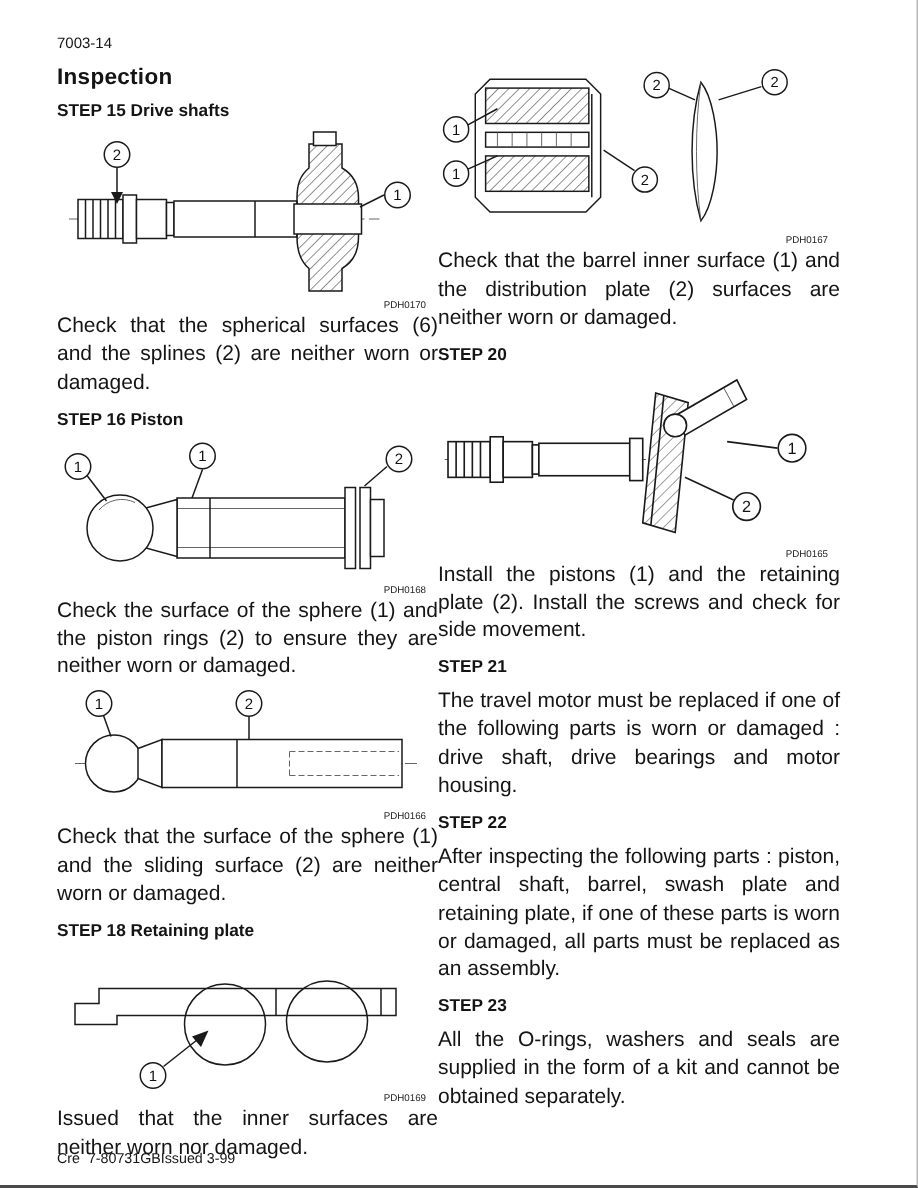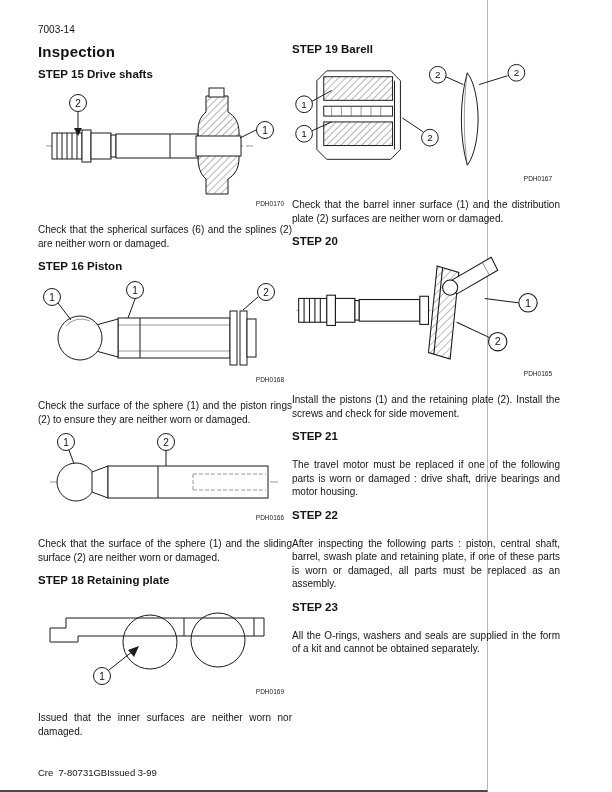--- a/index.html
+++ b/index.html
@@ -2,34 +2,34 @@
 <html><head>
 <meta charset="utf-8">
 <style>
   * { box-sizing: border-box; }
   html, body { margin: 0; padding: 0; }
   body {
     width: 612px; height: 792px; background: #ffffff;
     font-family: "Liberation Sans", sans-serif; color: #141414;
   }
   .page {
-    position: relative; width: 488px; height: 792px;
+    position: relative; width: 612px; height: 792px;
     padding: 24px 32px 20px 38px;
     border-right: 1px solid #b8b8b8;
     border-bottom: 2px solid #4a4a4a;
     background: #fff;
   }
   .page-number { font-size: 10px; margin: 0 0 4px 0; }
   .columns { display: flex; margin-top: 8px; }
   .col-left { width: 254px; flex: 0 0 254px; }
   .col-right { width: 268px; flex: 0 0 268px; }
   .section-title { font-size: 15px; font-weight: bold; margin: 0 0 8px 0; letter-spacing: 0.2px; }
   h3.step { font-size: 11.5px; font-weight: bold; margin: 10px 0 6px 0; }
   h3.step.first { margin-top: 0; }
-  p.body { font-size: 10px; line-height: 1.35; text-align: justify; margin: 16px 0 4px 0; }
+  p.body { font-size: 14px; line-height: 1.35; text-align: justify; margin: 0 0 4px 0; }
   figure { margin: 0; padding: 0; }
   .fig-code { font-size: 6.5px; text-align: right; padding-right: 8px; margin-top: -2px; color: #222; }
   svg { display: block; }
   .lw { stroke: #1a1a1a; fill: #ffffff; stroke-width: 1; }
   .ln { stroke: #1a1a1a; fill: none; stroke-width: 1; }
   .thin { stroke-width: 0.6; stroke: #555; }
   .callout-text { font-size: 10px; fill: #111; font-family: "Liberation Sans", sans-serif; }
   .footer {
     position: absolute; bottom: 12px; left: 38px; right: 32px;
     display: flex; justify-content: flex-start; font-size: 9.5px;
@@ -170,21 +170,20 @@
           </g>
         </svg>
         <div class="fig-code">PDH0169</div>
       </figure>
       <p class="body">Issued that the inner surfaces are neither worn nor damaged.</p>
 
     </div>
 
     <div class="col-right">
 
-      <h3 class="step first">STEP 19 Barell</h3>
       <figure>
         <svg width="266" height="116" viewBox="0 0 270 118">
           <defs>
             <pattern id="p19" width="5" height="5" patternUnits="userSpaceOnUse" patternTransform="rotate(45)">
               <line x1="0" y1="0" x2="0" y2="5" stroke="#444" stroke-width="0.8"></line>
             </pattern>
           </defs>
           <g>
             <path class="lw" d="M35,10 H100 L110,20 V90 L100,100 H35 L25,90 V20 Z"></path>
             <rect fill="url(#p19)" stroke="#1a1a1a" stroke-width="1" x="32" y="16" width="70" height="24"></rect>

